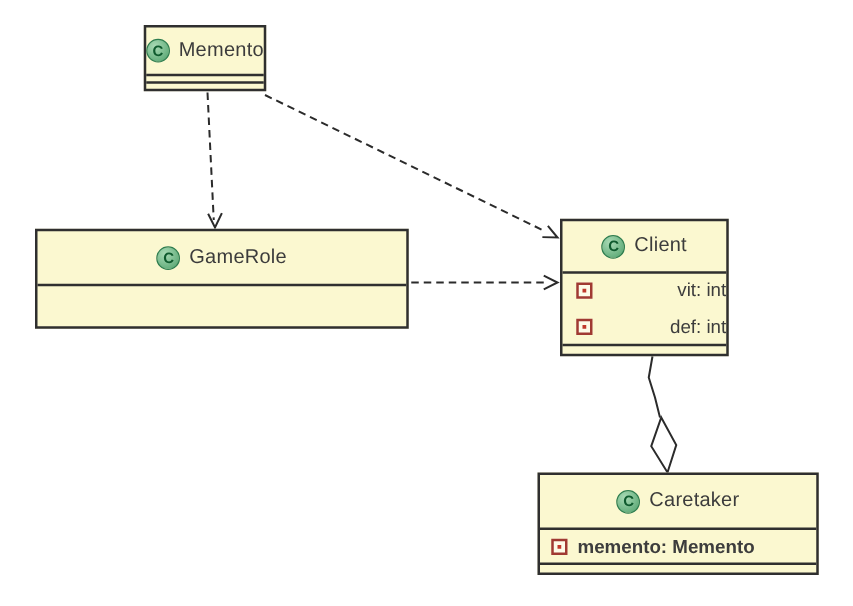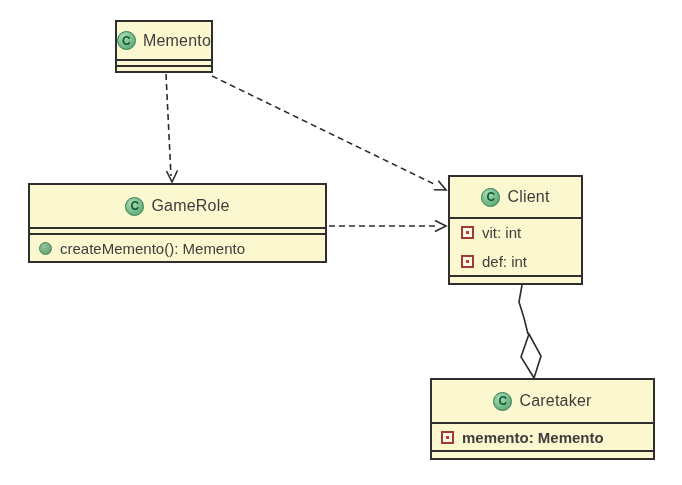--- a/index.html
+++ b/index.html
@@ -43,21 +43,21 @@
   #node-client   {left:115px;top:20px;width:98px;height:53px;}
   #node-client .uml-header{flex:1;}
   #node-client .strip{height:6px;}
   #node-gamerole {left:28px;top:183px;width:299px;height:80px;}
   #node-gamerole .uml-header{height:42px;}
   #node-gamerole .strip{height:6px;}
   #node-gamerole .uml-row{height:26px;}
   #node-memento  {left:448px;top:175px;width:135px;height:110px;}
   #node-memento .uml-header{height:40px;}
   #node-memento .fields{display:flex;flex-direction:column;justify-content:center;gap:2px;flex:1;}
-  #node-memento .uml-row{height:27px;padding-left:11px;}
+  #node-memento .uml-row{height:27px;padding-left:11px;justify-content:space-between;}
   #node-memento .strip{height:8px;}
   #node-caretaker{left:430px;top:378px;width:225px;height:82px;}
   #node-caretaker .uml-header{height:42px;}
   #node-caretaker .uml-row{height:26px;font-weight:bold;}
   #node-caretaker .strip{height:8px;}
 </style>
 </head>
 <body>
 
 <div class="canvas">
@@ -95,26 +95,20 @@
     <div class="uml-compartment strip"></div>
     <div class="uml-compartment strip"></div>
   </div>
 
   <div class="uml-class" id="node-gamerole">
     <div class="uml-header">
       <span class="cicon">C</span>
       <span>GameRole</span>
     </div>
     <div class="uml-compartment strip"></div>
-    <div class="uml-compartment">
-      <div class="uml-row">
-        <span class="micon"></span>
-        <span>createMemento(): Memento</span>
-      </div>
-    </div>
   </div>
 
   <div class="uml-class" id="node-memento">
     <div class="uml-header">
       <span class="cicon">C</span>
       <span>Client</span>
     </div>
     <div class="uml-compartment fields">
       <div class="uml-row">
         <span class="ficon"></span>

